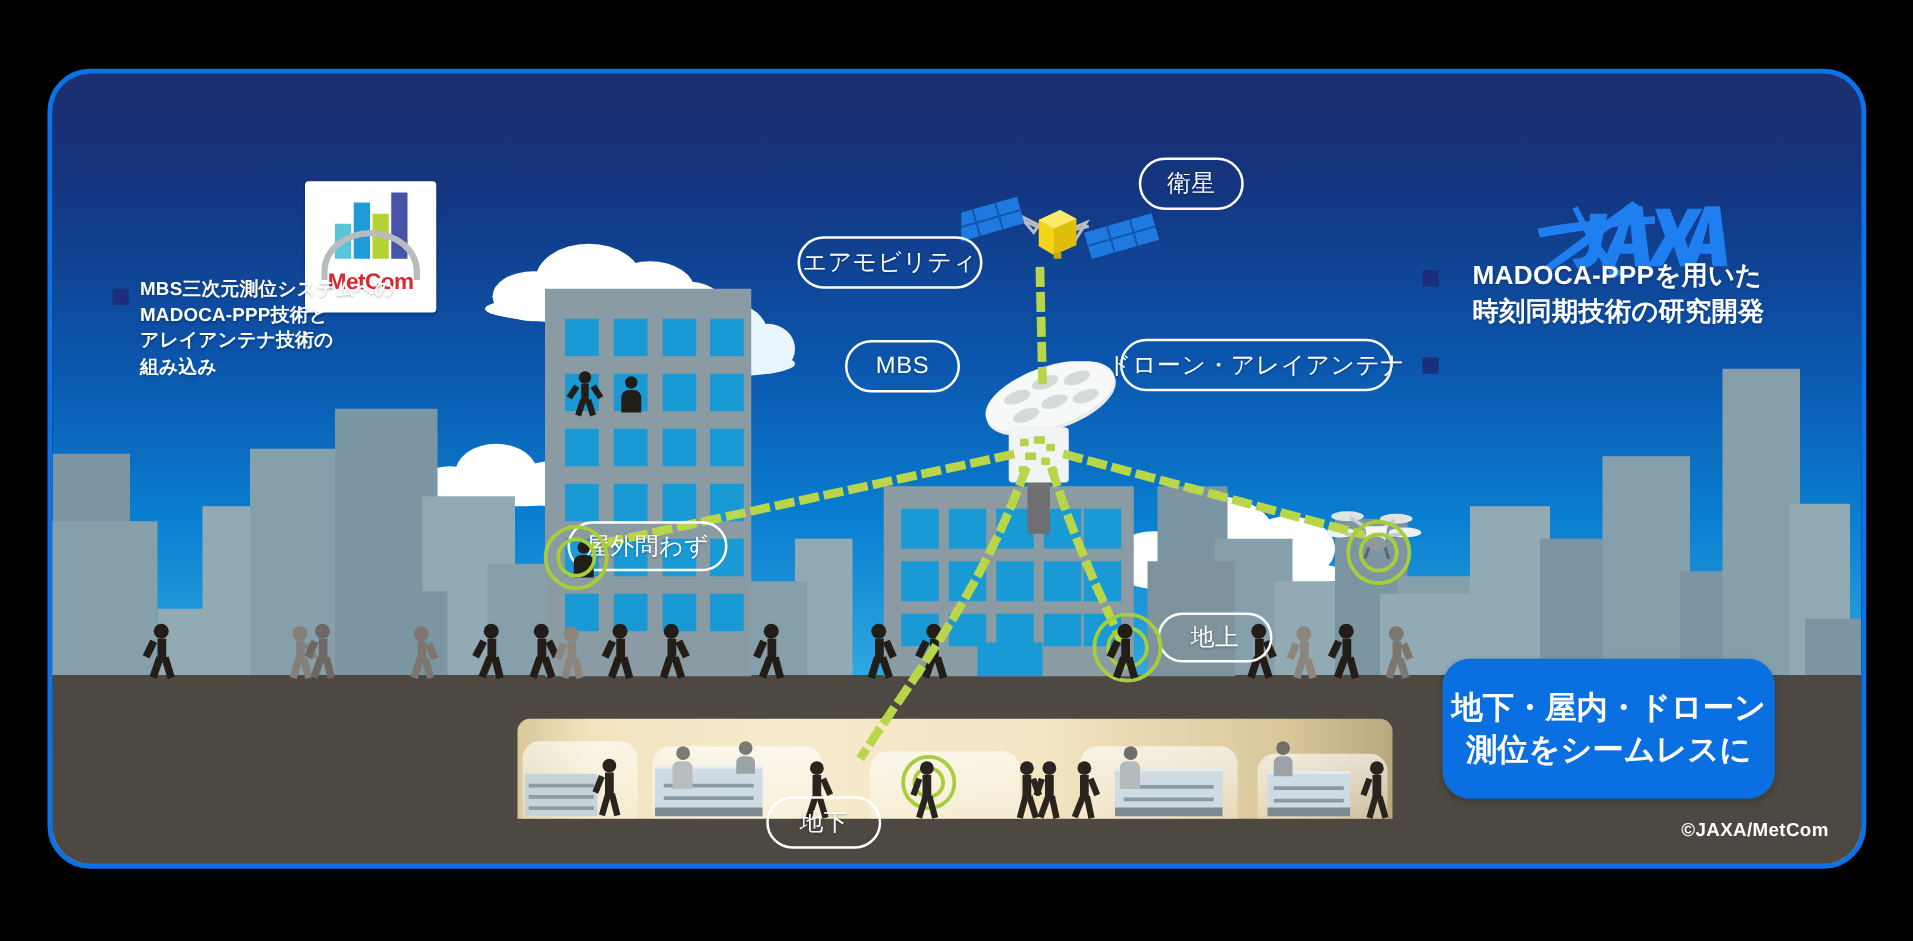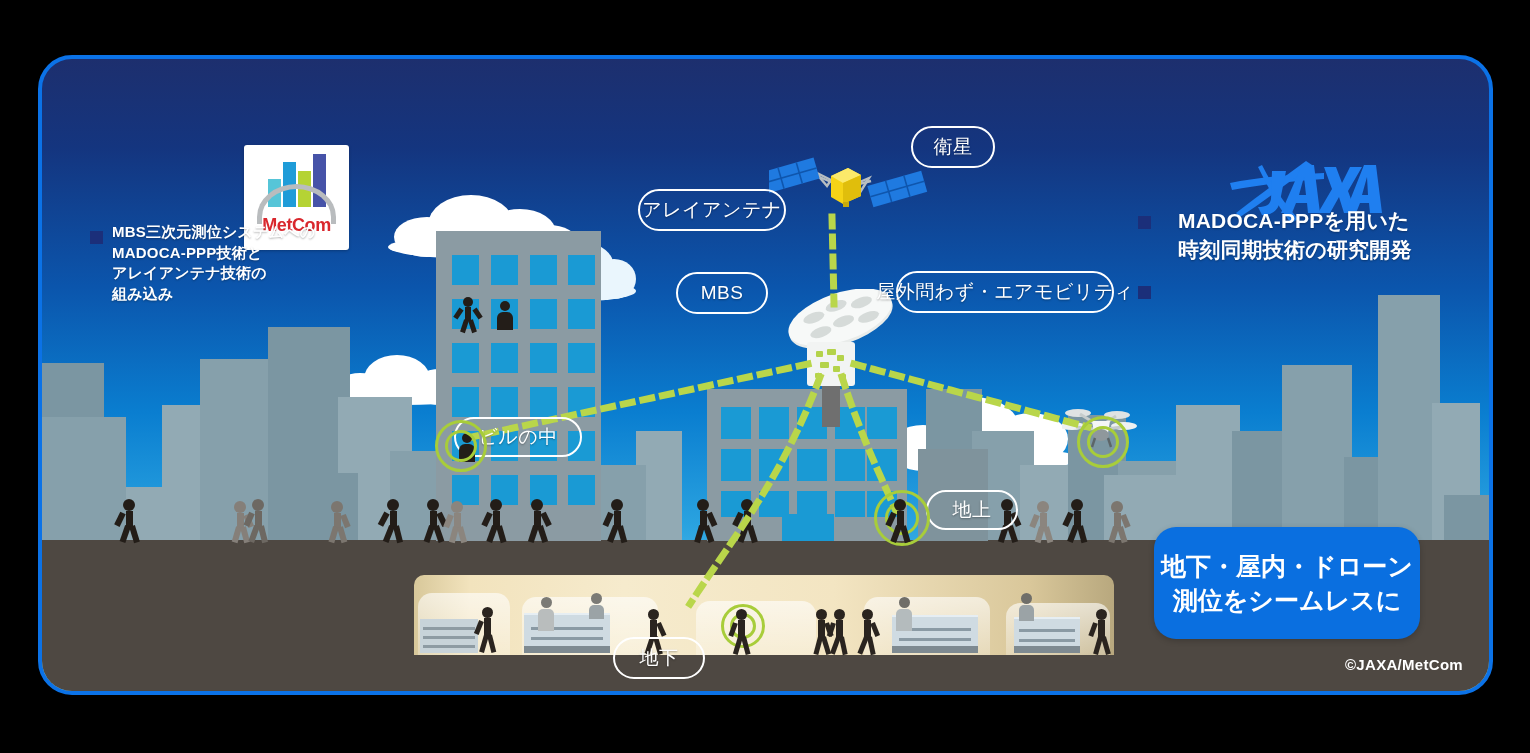--- a/index.html
+++ b/index.html
@@ -658,27 +658,27 @@
         <path d="M778 318 C 740 420, 690 480, 648 545"></path>
 
         <path d="M800 318 C 820 380, 840 420, 854 452"></path>
 
         <line x1="812" y1="305" x2="1046" y2="368"></line>
       </g>
     </svg>
 
     <div class="pill" style="left:869px; top:67px; width:84px; height:42px; font-size:19px;">衛星</div>
 
-    <div class="pill" style="left:596px; top:130px; width:148px; height:42px; font-size:19px;">アレイアンテナ</div>
+    <div class="pill" style="left:596px; top:130px; width:148px; height:42px; font-size:19px;">エアモビリティ</div>
 
     <div class="pill" style="left:634px; top:213px; width:92px; height:42px; font-size:19px;">MBS</div>
 
-    <div class="pill" style="left:854px; top:212px; width:218px; height:42px; font-size:19px;">屋外問わず・エアモビリティ</div>
-
-    <div class="pill" style="left:412px; top:358px; width:128px; height:40px; font-size:19px;">ビルの中</div>
+    <div class="pill" style="left:854px; top:212px; width:218px; height:42px; font-size:19px;">ドローン・アレイアンテナ</div>
+
+    <div class="pill" style="left:412px; top:358px; width:128px; height:40px; font-size:19px;">屋外問わず</div>
 
     <div class="pill" style="left:884px; top:431px; width:92px; height:40px; font-size:19px;">地上</div>
 
     <div class="pill" style="left:571px; top:578px; width:92px; height:42px; font-size:19px;">地下</div>
 
     <div id="metcom">
       <div class="bar" style="left:24px; width:13px; height:28px; background:#56c5d8;"></div>
       <div class="bar" style="left:39px; width:13px; height:45px; background:#1f9cd8;"></div>
       <div class="bar" style="left:54px; width:13px; height:36px; background:#b5d334;"></div>
       <div class="bar" style="left:69px; width:13px; height:53px; background:#4653a8;"></div>

